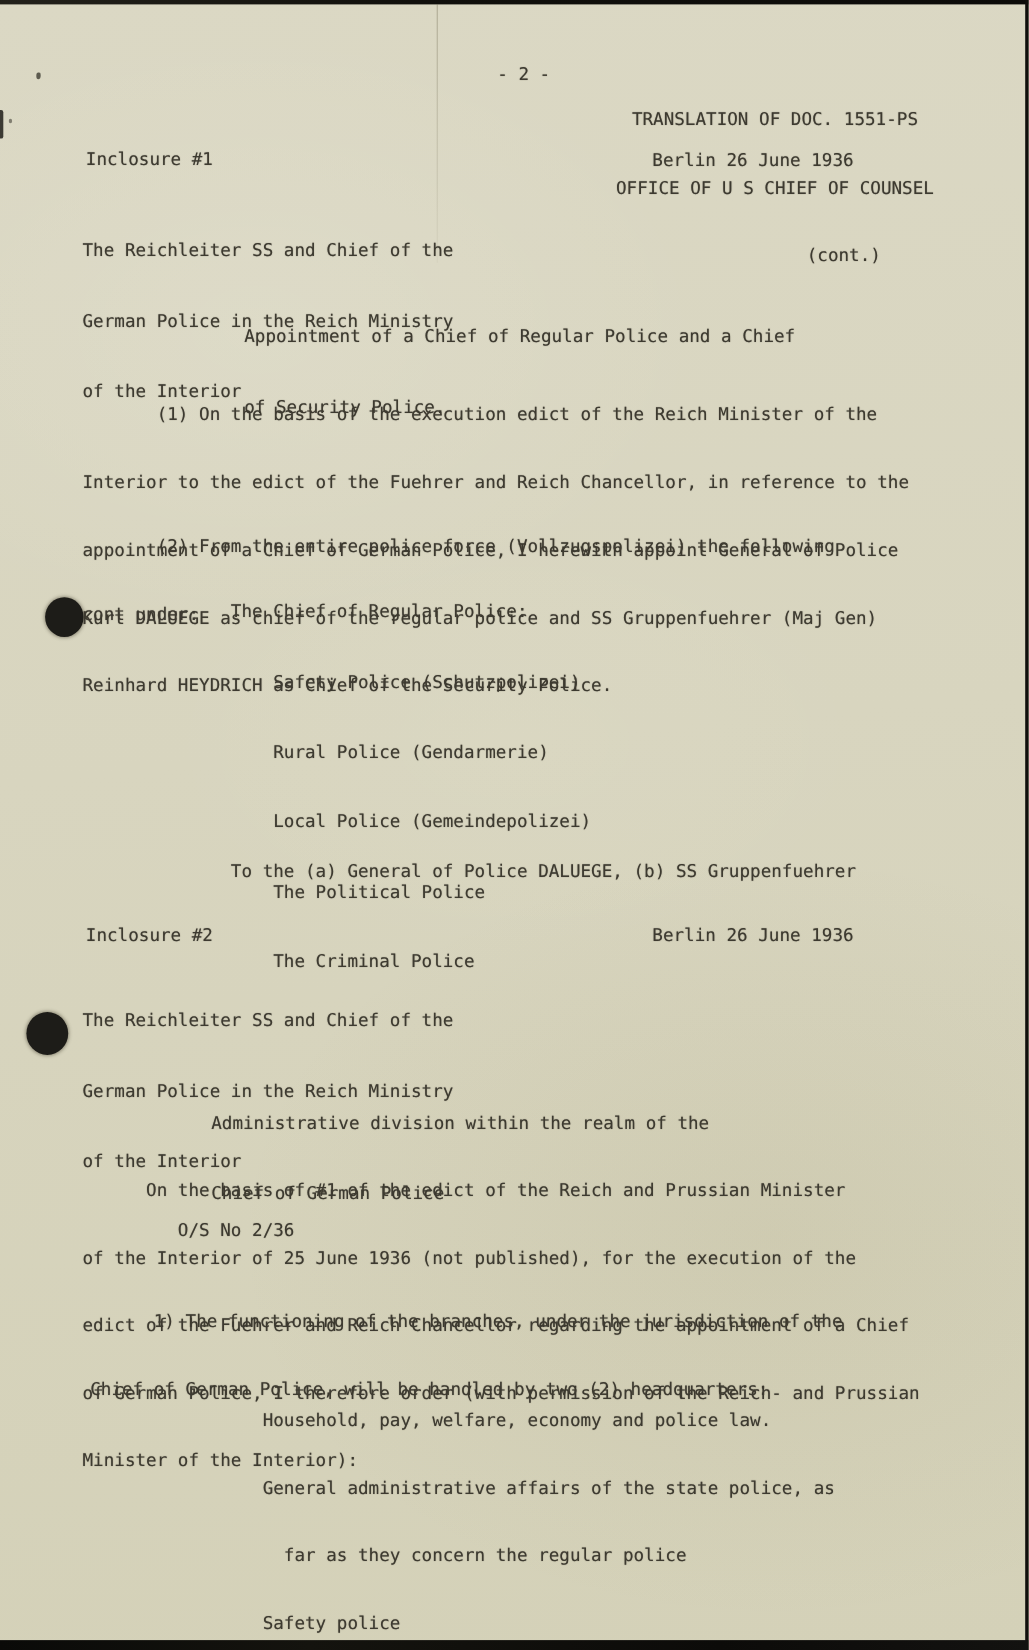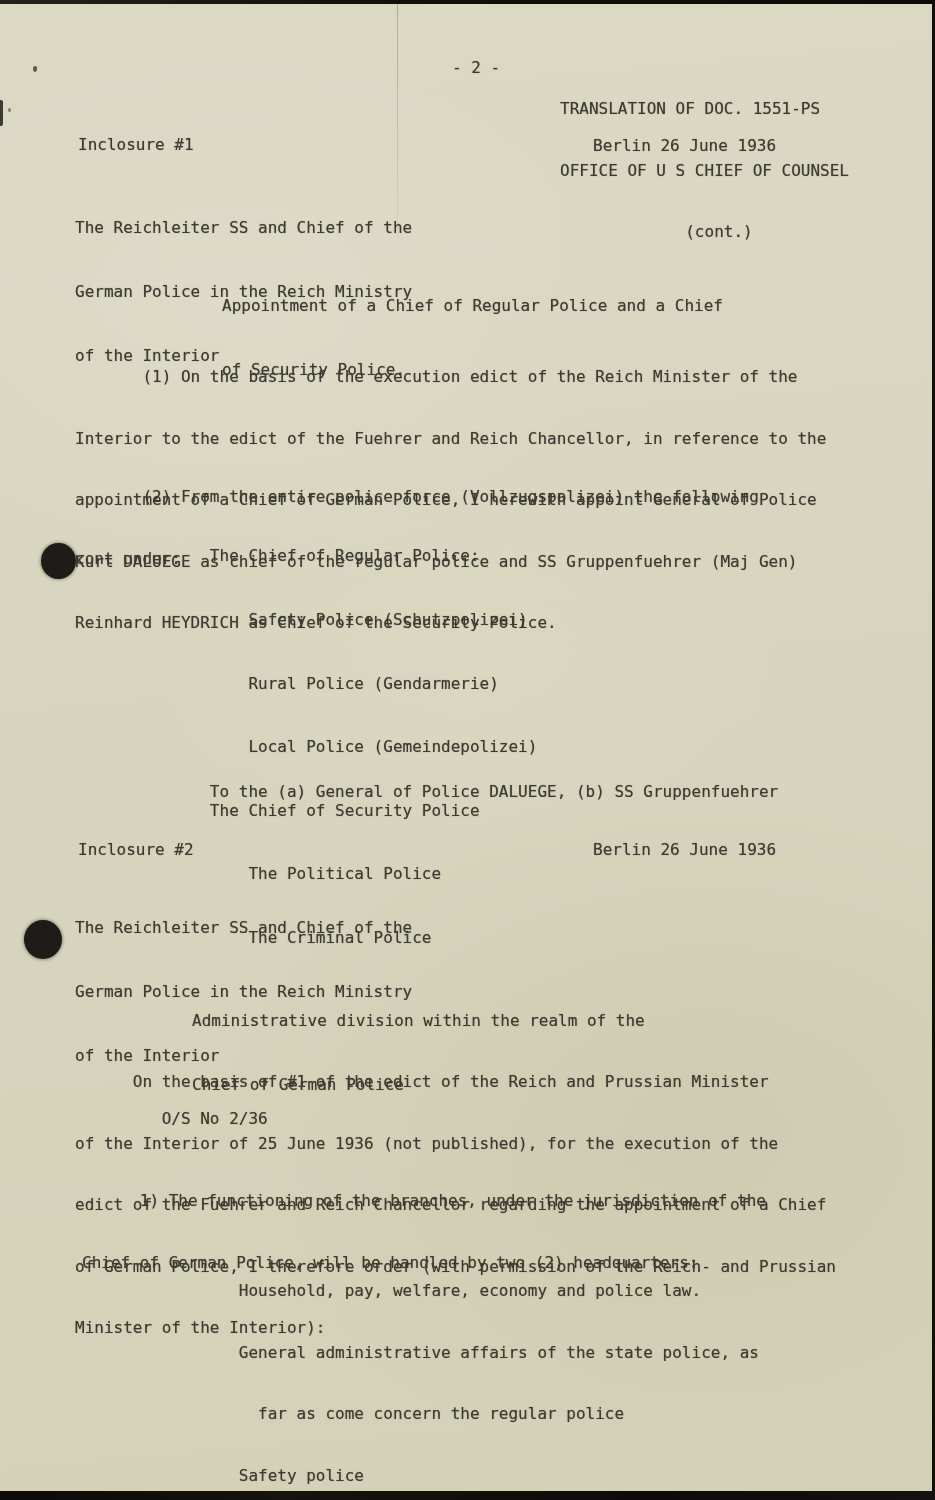--- a/index.html
+++ b/index.html
@@ -48,21 +48,21 @@
   <div class="edge-right"></div>
   <div class="edge-bottom"></div>
   <div class="edge-left-mark"></div>
   <div class="crease"></div>
   <div class="speck-1"></div>
   <div class="speck-2"></div>
   <div class="hole hole-1"></div>
   <div class="hole hole-2"></div>
 
   <div class="block lh20" style="left:452px;top:58px;">- 2 -</div>
-  <div class="block lh20" style="left:560px;top:58px;">
+  <div class="block lh20" style="left:560px;top:58px;text-align:center;">
     <div class="ln">TRANSLATION OF DOC. 1551-PS</div>
     <div class="ln">OFFICE OF U S CHIEF OF COUNSEL</div>
     <div class="ln">             (cont.)</div>
   </div>
 
   <div class="block lh20" style="left:78px;top:135px;">Inclosure #1</div>
   <div class="block lh20" style="left:593px;top:136px;">Berlin 26 June 1936</div>
 
   <div class="block lh21" style="left:75px;top:175px;">
     <div class="ln">The Reichleiter SS and Chief of the</div>
@@ -86,21 +86,20 @@
   <div class="block lh20" style="left:75px;top:446px;">
     <div class="ln">       (2) From the entire police force (Vollzugspolizei) the following</div>
     <div class="ln">cont under:</div>
   </div>
 
   <div class="block lh21" style="left:75px;top:503px;">
     <div class="ln">              The Chief of Regular Police:</div>
     <div class="ln">                  Safety Police (Schutzpolizei)</div>
     <div class="ln">                  Rural Police (Gendarmerie)</div>
     <div class="ln">                  Local Police (Gemeindepolizei)</div>
-    <div class="ln">              The Chief of Security Police</div>
     <div class="ln">                  The Political Police</div>
     <div class="ln">                  The Criminal Police</div>
   </div>
 
 
   <div class="block lh20" style="left:75px;top:741px;">
     <div class="ln">              To the (a) General of Police DALUEGE, (b) SS Gruppenfuehrer</div>
   </div>
 
   <div class="block lh20" style="left:78px;top:840px;">Inclosure #2</div>
@@ -128,21 +127,21 @@
 
   <div class="block lh20" style="left:82px;top:1150px;">
     <div class="ln">      1) The functioning of the branches, under the jurisdiction of the</div>
     <div class="ln">Chief of German Police, will be handled by two (2) headquarters:</div>
   </div>
 
 
   <div class="block lh20" style="left:75px;top:1240px;">
     <div class="ln">                 Household, pay, welfare, economy and police law.</div>
     <div class="ln">                 General administrative affairs of the state police, as</div>
-    <div class="ln">                   far as come concern the regular police</div>
+    <div class="ln">                   far as they concern the regular police</div>
     <div class="ln">                 Safety police</div>
     
     
     
     
     
     
     
   </div>
 

